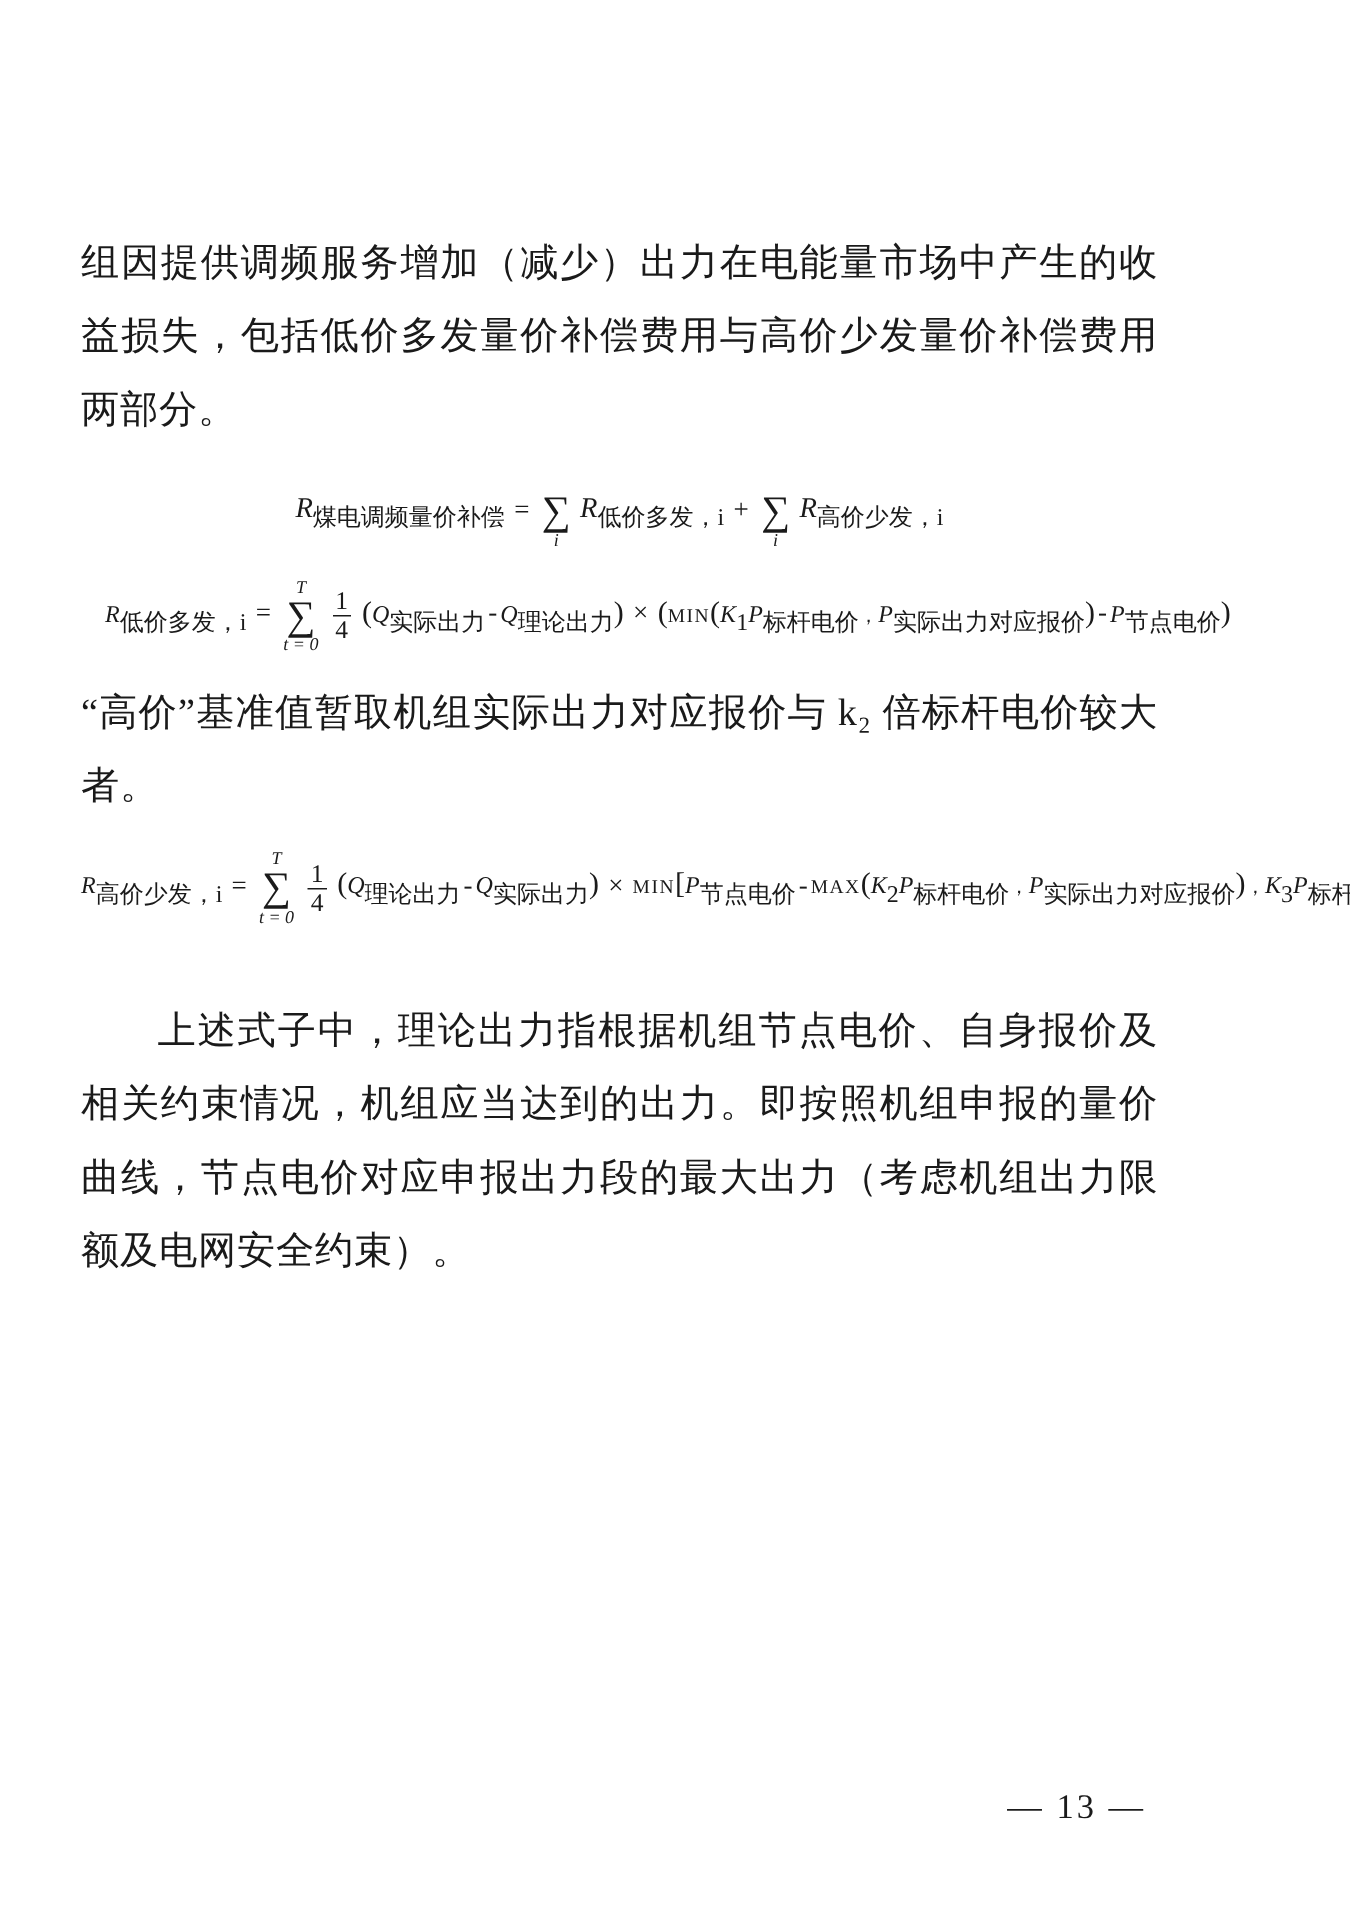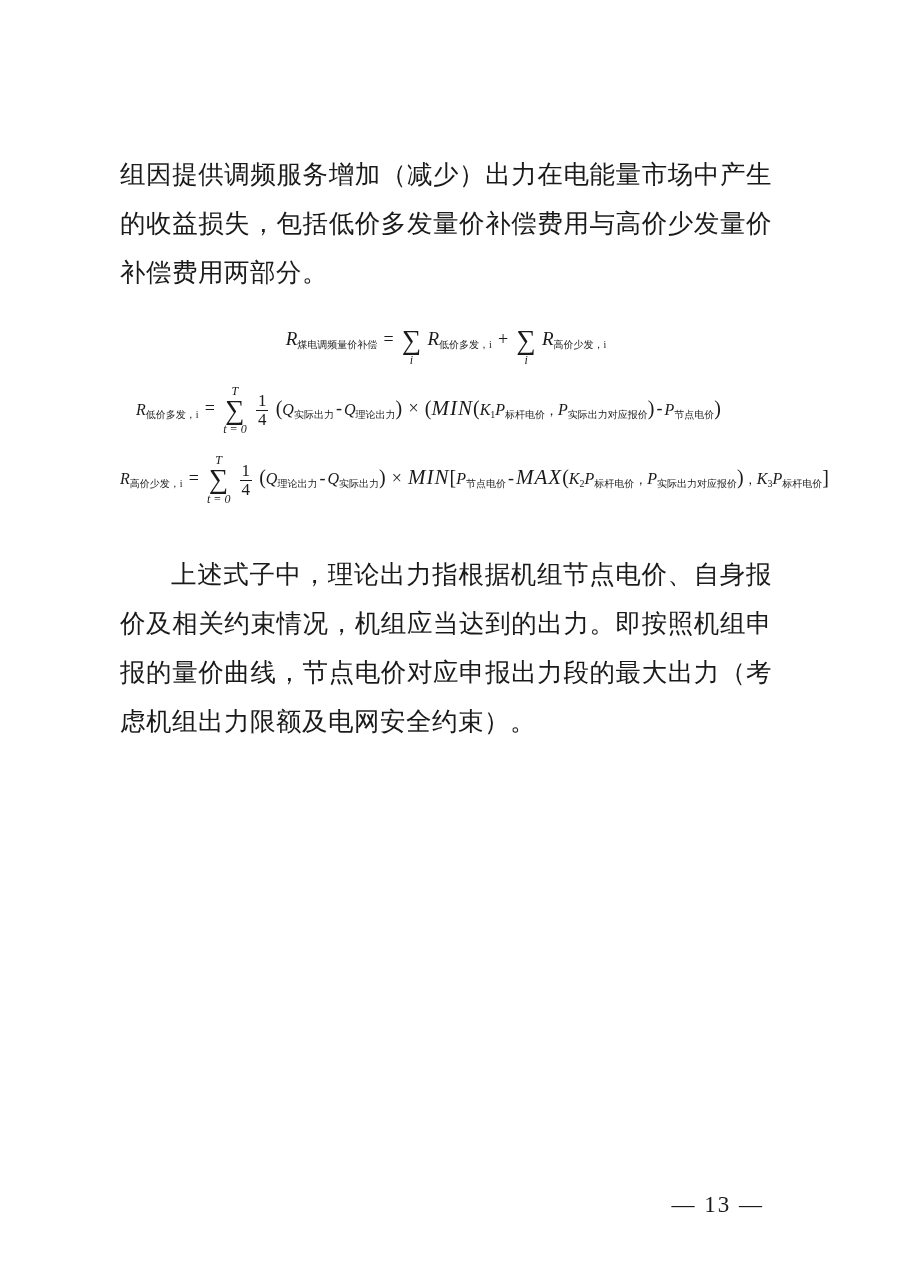--- a/index.html
+++ b/index.html
@@ -14,21 +14,21 @@
     color: #1a1a1a;
     position: relative;
     overflow: hidden;
   }
   .page {
     position: absolute;
     top: 0; left: 0;
     width: 900px;
     height: 1272px;
     box-sizing: border-box;
-    padding: 150px 128px 60px 120px;
+    padding: 150px 128px 60px 54px;
   }
   .para {
     font-size: 25.5px;
     line-height: 49px;
     letter-spacing: 0.5px;
     text-align: justify;
     text-justify: inter-ideograph;
     margin: 0;
     font-family: "Liberation Serif", "DejaVu Serif", serif;
   }
@@ -54,21 +54,21 @@
   }
   .f-var {
     font-style: italic;
     font-size: 19px;
   }
   .f-var-sm {
     font-style: italic;
     font-size: 16px;
   }
   .sub {
-    font-size: 10px;
+    font-size: 16px;
     vertical-align: -0.35em;
     font-style: normal;
     letter-spacing: 0px;
   }
   .sigma-wrap {
     display: inline-block;
     vertical-align: middle;
     text-align: center;
     line-height: 1;
     margin: 0 2px;
@@ -115,22 +115,21 @@
     font-size: 13px;
     font-style: normal;
   }
   .paren {
     font-size: 20px;
   }
   .brack {
     font-size: 20px;
   }
   .mathtxt {
-    font-style: italic;
-    font-size: 21px;
+    font-size: 13px;
     letter-spacing: 1px;
   }
   .gap-block { height: 30px; }
   .footer {
     position: absolute;
     right: 136px;
     bottom: 54px;
     font-size: 23px;
     letter-spacing: 2px;
     font-family: "Liberation Serif", "DejaVu Serif", serif;
@@ -173,20 +172,21 @@
     <span class="frac">
       <span class="num">1</span>
       <span class="den">4</span>
     </span>
     <span class="paren">(</span><span class="f-var-sm">Q</span><span class="sub">实际出力</span><span class="op">-</span><span class="f-var-sm">Q</span><span class="sub">理论出力</span><span class="paren">)</span>
     <span class="op">×</span>
     <span class="paren">(</span><span class="mathtxt">MIN</span><span class="paren">(</span><span class="f-var-sm">K</span><span class="sub">1</span><span class="f-var-sm">P</span><span class="sub">标杆电价</span><span class="txt-sm">，</span><span class="f-var-sm">P</span><span class="sub">实际出力对应报价</span><span class="paren">)</span><span class="op">-</span><span class="f-var-sm">P</span><span class="sub">节点电价</span><span class="paren">)</span>
   </div>
 
 
+  <p class="para">“高价”基准值暂取机组实际出力对应报价与 k₂ 倍标杆电价较大者。</p>
 
   <div class="formula wide">
     <span class="f-var-sm">R</span><span class="sub">高价少发，i</span>
     <span class="op">=</span>
     <span class="sigma-wrap">
       <span class="sigma-top">T</span>
       <span class="sigma-glyph">∑</span>
       <span class="sigma-bot">t = 0</span>
     </span>
     <span class="frac">

